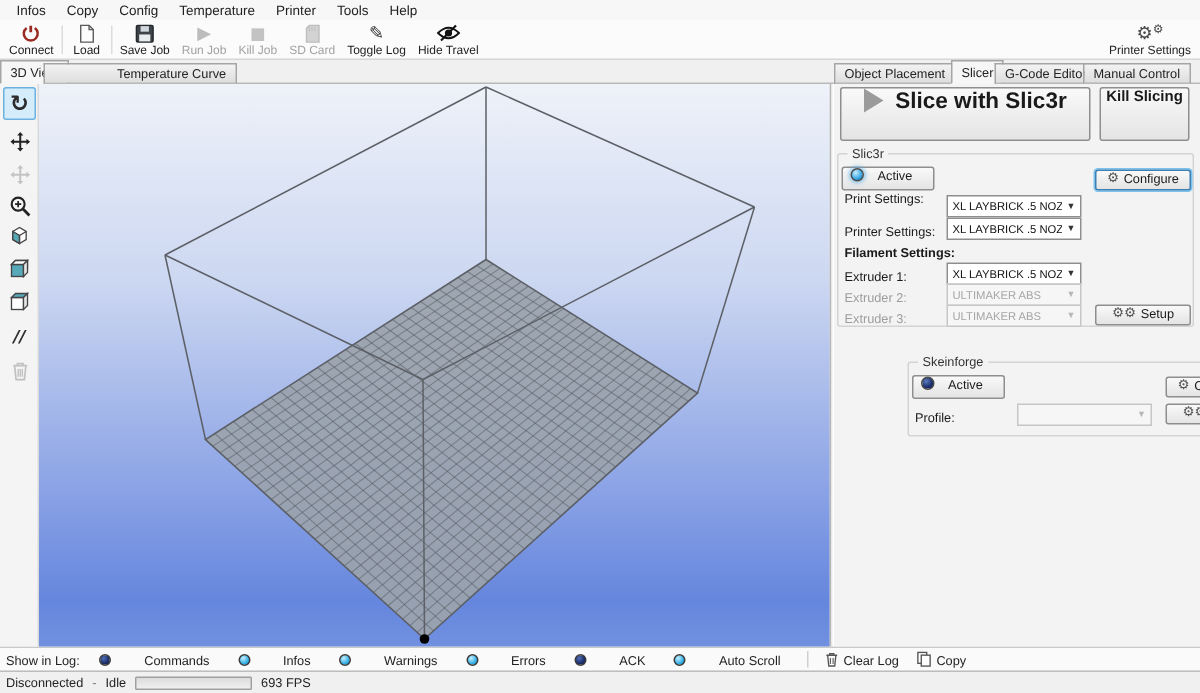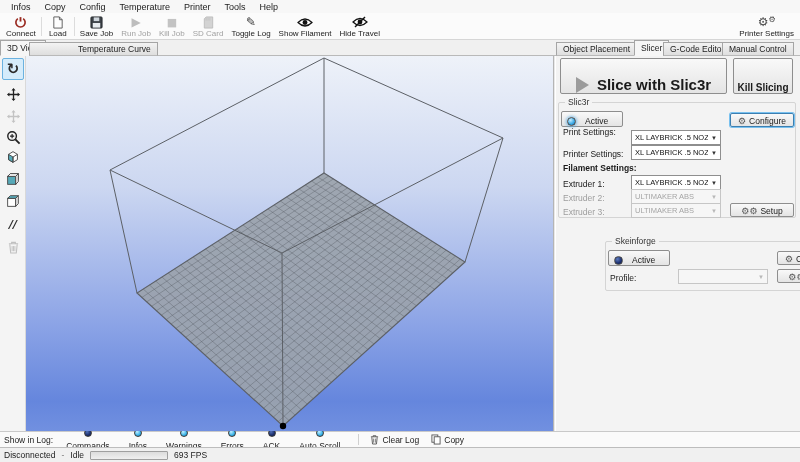--- a/index.html
+++ b/index.html
@@ -30,21 +30,21 @@
   .main { flex:1; display:flex; min-height:0; }
   .side-tools { width:26px; background:#f4f4f4; border-right:1px solid #d9d9d9; position:relative; flex:0 0 auto; }
   .vt-btn { position:absolute; left:2px; width:22px; height:22px; display:flex; align-items:center; justify-content:center; border-radius:2px; }
   .vt-btn.active { background:#d5ecfb; border:1px solid #6bb2e0; }
   .vt-btn .glyph { font-size:15px; color:#2b2b2b; line-height:1; }
   .viewport { flex:1; position:relative; background:linear-gradient(180deg,#eef2f9 0%,#ccd7f1 35%,#8ba3e6 72%,#6586dd 92%,#7190e0 100%); overflow:hidden; }
   .viewport svg { position:absolute; left:0; top:0; }
   .splitter { width:3px; background:#e8e8e8; border-left:1px solid #b5b5b5; border-right:1px solid #ffffff; flex:0 0 auto; }
   
   .rpanel { width:244px; background:#f3f3f3; position:relative; flex:0 0 auto; }
-  .btn { background:linear-gradient(#f9f9f9,#e4e4e4); border:1px solid #8e8e8e; border-radius:2px; display:flex; align-items:flex-end; justify-content:center; color:#1a1a1a; }
+  .btn { background:linear-gradient(#f9f9f9,#e4e4e4); border:1px solid #8e8e8e; border-radius:2px; display:flex; align-items:flex-start; justify-content:center; color:#1a1a1a; }
   .big-btn { position:absolute; left:4px; top:2px; width:167px; height:36px; font-size:15px; font-weight:bold; gap:8px; }
   .play-tri { width:0; height:0; border-left:13px solid #9b9b9b; border-top:8px solid transparent; border-bottom:8px solid transparent; }
   .kill-btn { position:absolute; left:177px; top:2px; width:60px; height:36px; font-size:10px; font-weight:bold; }
   .groupbox { position:absolute; left:2px; border:1px solid #d4d4d4; border-radius:2px; }
   .gb-title { position:absolute; top:-6px; left:6px; background:#f3f3f3; padding:0 3px; font-size:8.5px; color:#333; }
   .active-btn { position:absolute; left:2px; width:62px; height:16px; font-size:8.5px; justify-content:flex-start; padding-left:5px; gap:9px; }
   .radio-dot { width:9px; height:9px; border-radius:50%; border:1px solid #4a4a4a; }
   .radio-dot.bright { background:radial-gradient(circle at 35% 30%, #c9ecff 0%, #41aee8 55%, #1168a8 100%); box-shadow:0 0 3px 1px rgba(80,170,230,.7); }
   .radio-dot.dark { background:radial-gradient(circle at 35% 30%, #5d7cc0 0%, #1c2f6e 60%, #101f4c 100%); }
   .mini-btn { position:absolute; left:171px; width:64px; height:14px; font-size:8.5px; gap:3px; }
@@ -55,21 +55,21 @@
   .frm-label.disabled { color:#9d9d9d; }
   .combo { position:absolute; left:72px; width:90px; height:15px; background:#fff; border:1px solid #8e8e8e; display:flex; align-items:center; }
   .combo .val { flex:1; font-size:7.5px; padding-left:3px; white-space:nowrap; overflow:hidden; color:#111; }
   .combo .arr { width:12px; text-align:center; font-size:6px; color:#333; }
   .combo.disabled { background:#f6f6f6; border-color:#c6c6c6; }
   .combo.disabled .val { color:#a5a5a5; }
   .combo.disabled .arr { color:#b8b8b8; }
   
   .logbar { height:16px; background:#fafafa; border-top:1px solid #c9c9c9; display:flex; align-items:center; padding:0 4px; gap:2px; flex:0 0 auto; }
   .logbar .lbl { font-size:8.5px; color:#222; margin-right:6px; }
-  .log-toggle { display:flex; align-items:center; gap:4px; padding:1px 5px; font-size:8.5px; color:#222; margin-right:7px;flex-direction:column; }
+  .log-toggle { display:flex; align-items:center; gap:22px; padding:1px 5px; font-size:8.5px; color:#222; margin-right:7px; }
   .tdot { width:8px; height:8px; border-radius:50%; border:1px solid #3a3a3a; }
   .tdot.dark { background:radial-gradient(circle at 35% 30%, #506fb5 0%, #1b2e6c 60%, #0f1e4a 100%); }
   .tdot.light { background:radial-gradient(circle at 35% 30%, #c4efff 0%, #38b2e8 60%, #0f7fb8 100%); }
   .log-action { display:flex; align-items:center; gap:3px; padding:1px 5px; font-size:8.5px; color:#222; }
   .logbar .sep { width:1px; height:11px; background:#d0d0d0; margin:0 4px; }
   
   .statusbar { height:15px; background:#f0f0f0; border-top:1px solid #bdbdbd; display:flex; align-items:center; padding:0 4px; gap:6px; font-size:8.5px; color:#222; flex:0 0 auto; }
   .progress { width:78px; height:9px; border:1px solid #9f9f9f; background:linear-gradient(#dcdcdc,#efefef); border-radius:1px; }
 </style>
 </head>
@@ -129,29 +129,20 @@
       <svg width="11" height="13" viewBox="0 0 11 14">
           <path d="M3 1 H10 V13 H1 V3 Z" fill="#d3d3d3" stroke="#bdbdbd"></path>
           <path d="M3 2 v3 M5 2 v3 M7 2 v3" stroke="#c0c0c0" stroke-width="0.8"></path>
         </svg>
     </span>
     <span class="tlabel">SD Card</span>
   </div>
   <div class="tb-btn">
     <span class="ticon glyph" style="font-size:12px;color:#333;">✎</span>
     <span class="tlabel">Toggle Log</span>
-  </div>
-  <div class="tb-btn">
-    <span class="ticon">
-      <svg width="16" height="11" viewBox="0 0 16 11">
-          <path d="M1 5.5 Q8 -1.5 15 5.5 Q8 12.5 1 5.5 Z" fill="none" stroke="#111" stroke-width="1.2"></path>
-          <circle cx="8" cy="5.5" r="2.4" fill="#111"></circle>
-        </svg>
-    </span>
-    <span class="tlabel">Show Filament</span>
   </div>
   <div class="tb-btn">
     <span class="ticon">
       <svg width="16" height="12" viewBox="0 0 16 12">
           <path d="M1 6 Q8 -1 15 6 Q8 13 1 6 Z" fill="none" stroke="#111" stroke-width="1.2"></path>
           <circle cx="8" cy="6" r="2.4" fill="#111"></circle>
           <path d="M3 11 L13 1" stroke="#111" stroke-width="1.4"></path>
         </svg>
     </span>
     <span class="tlabel">Hide Travel</span>

